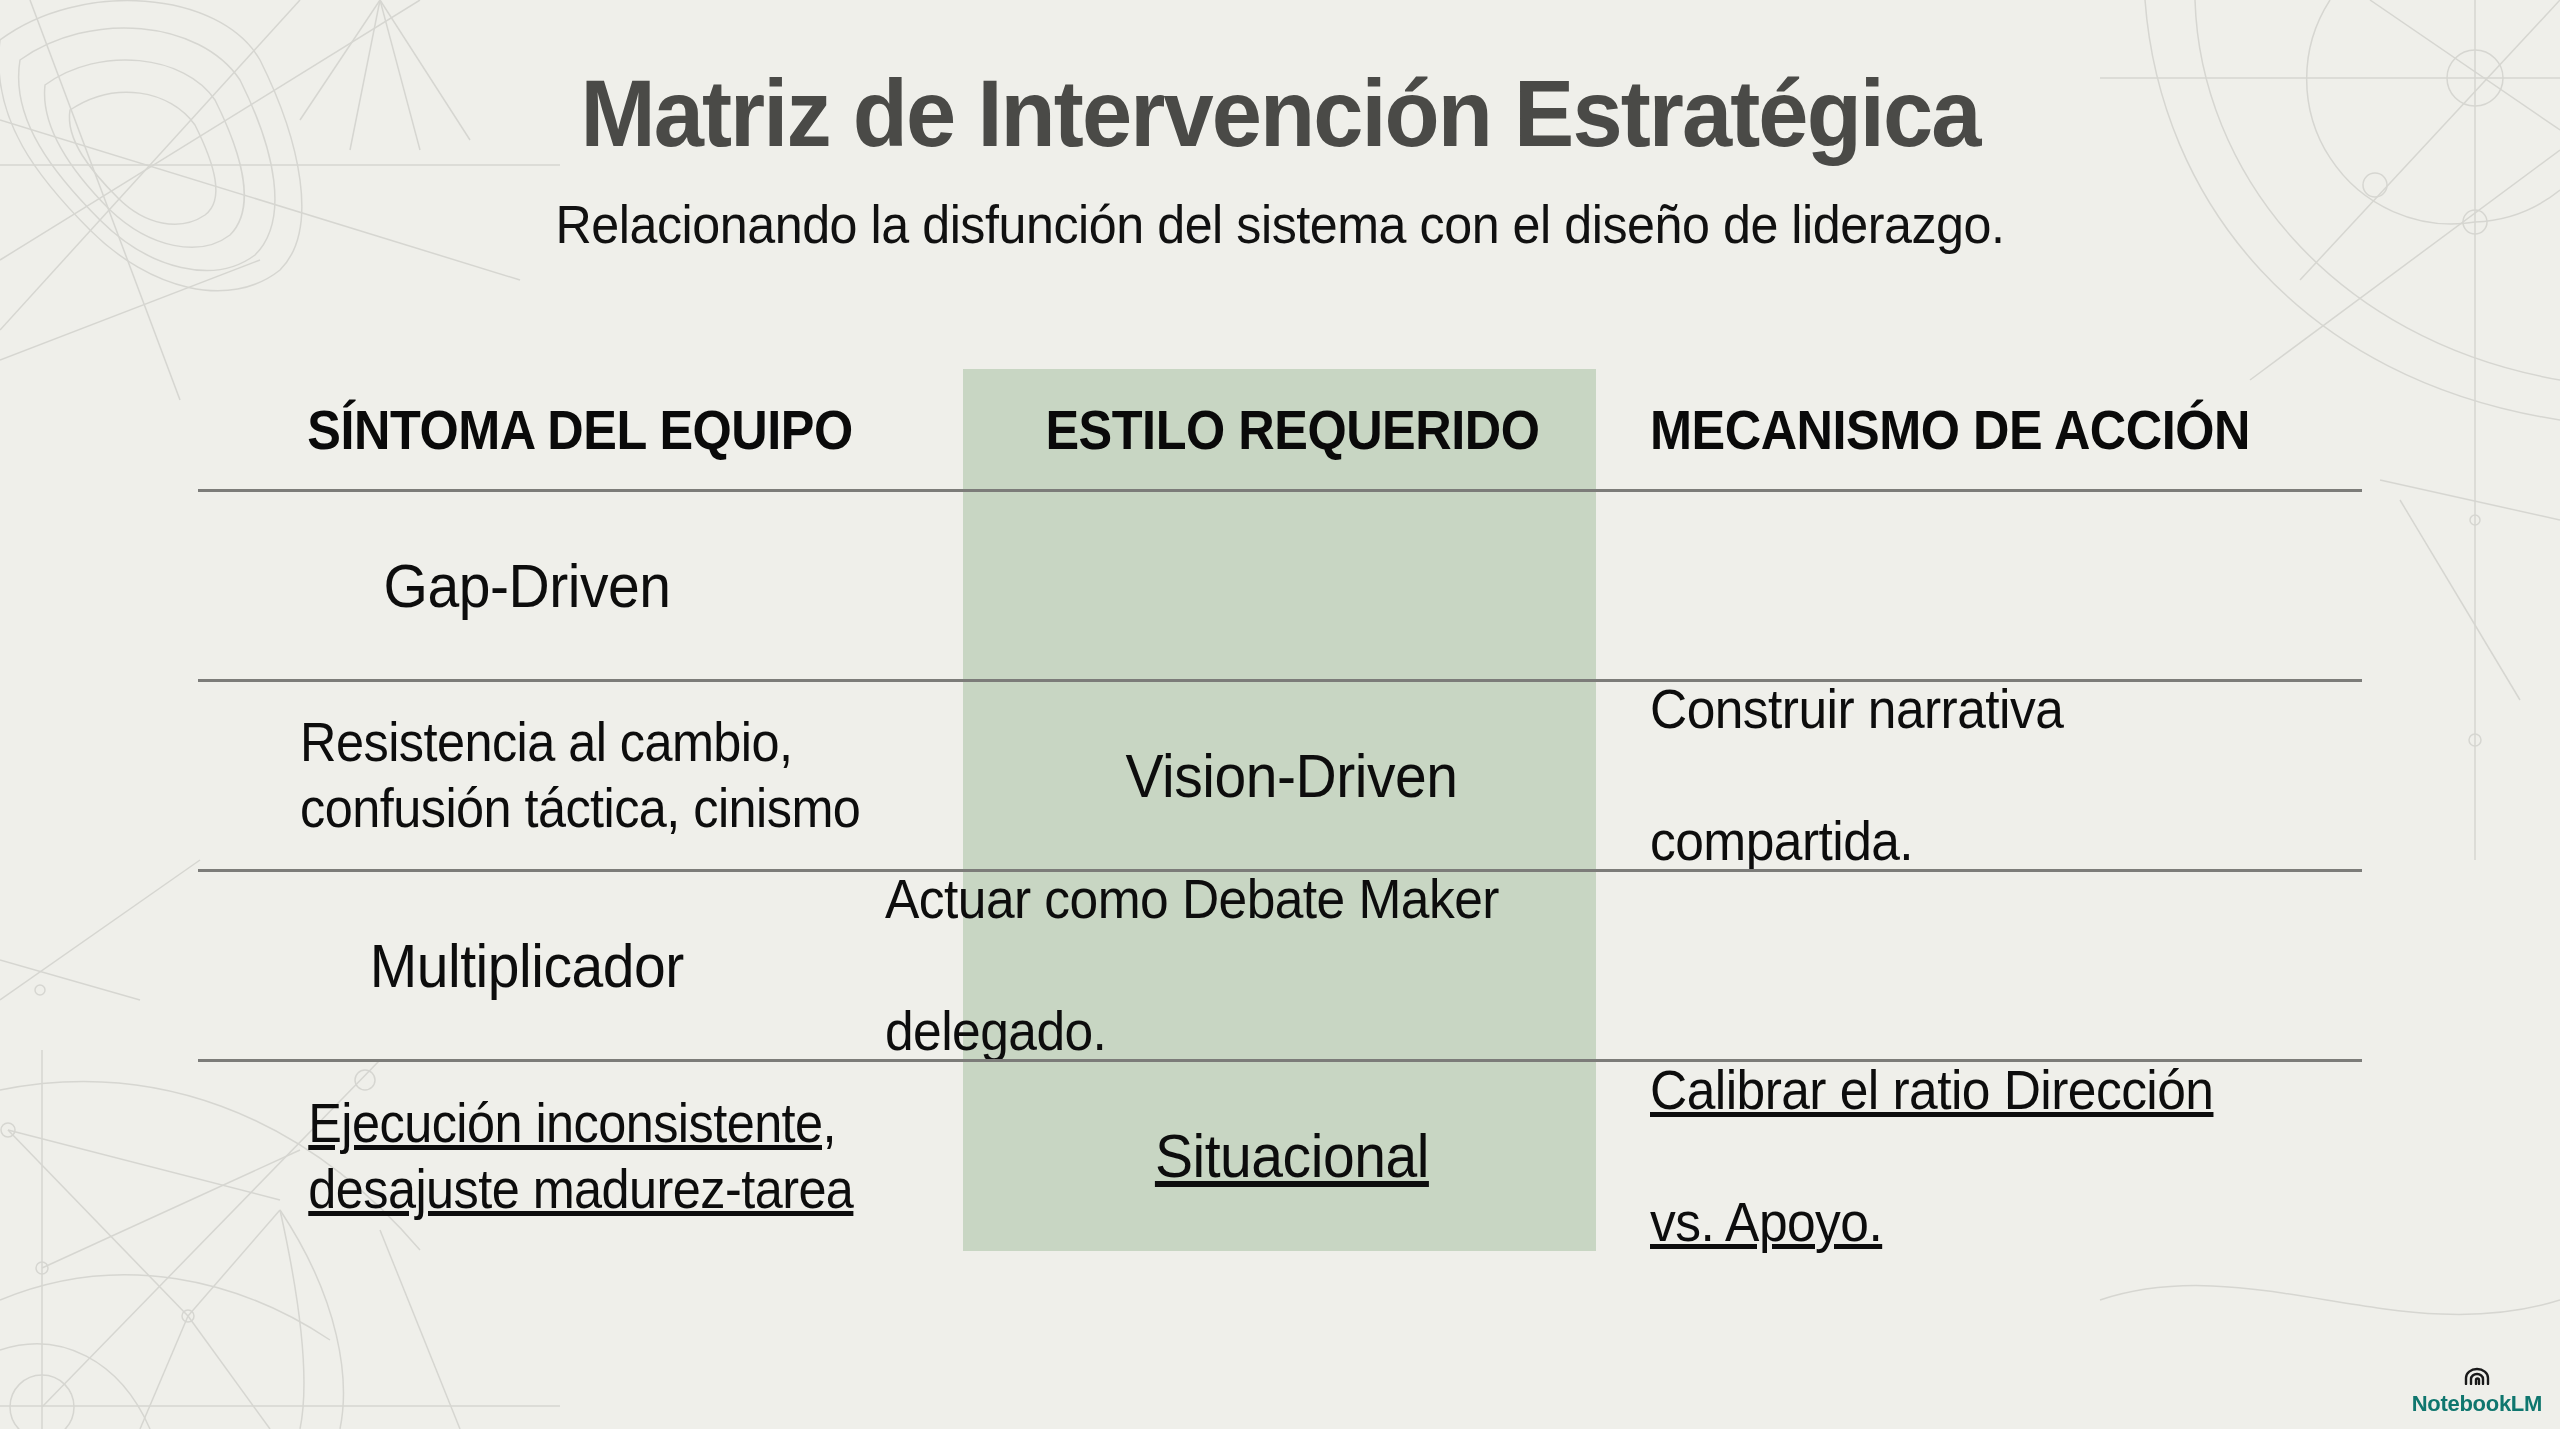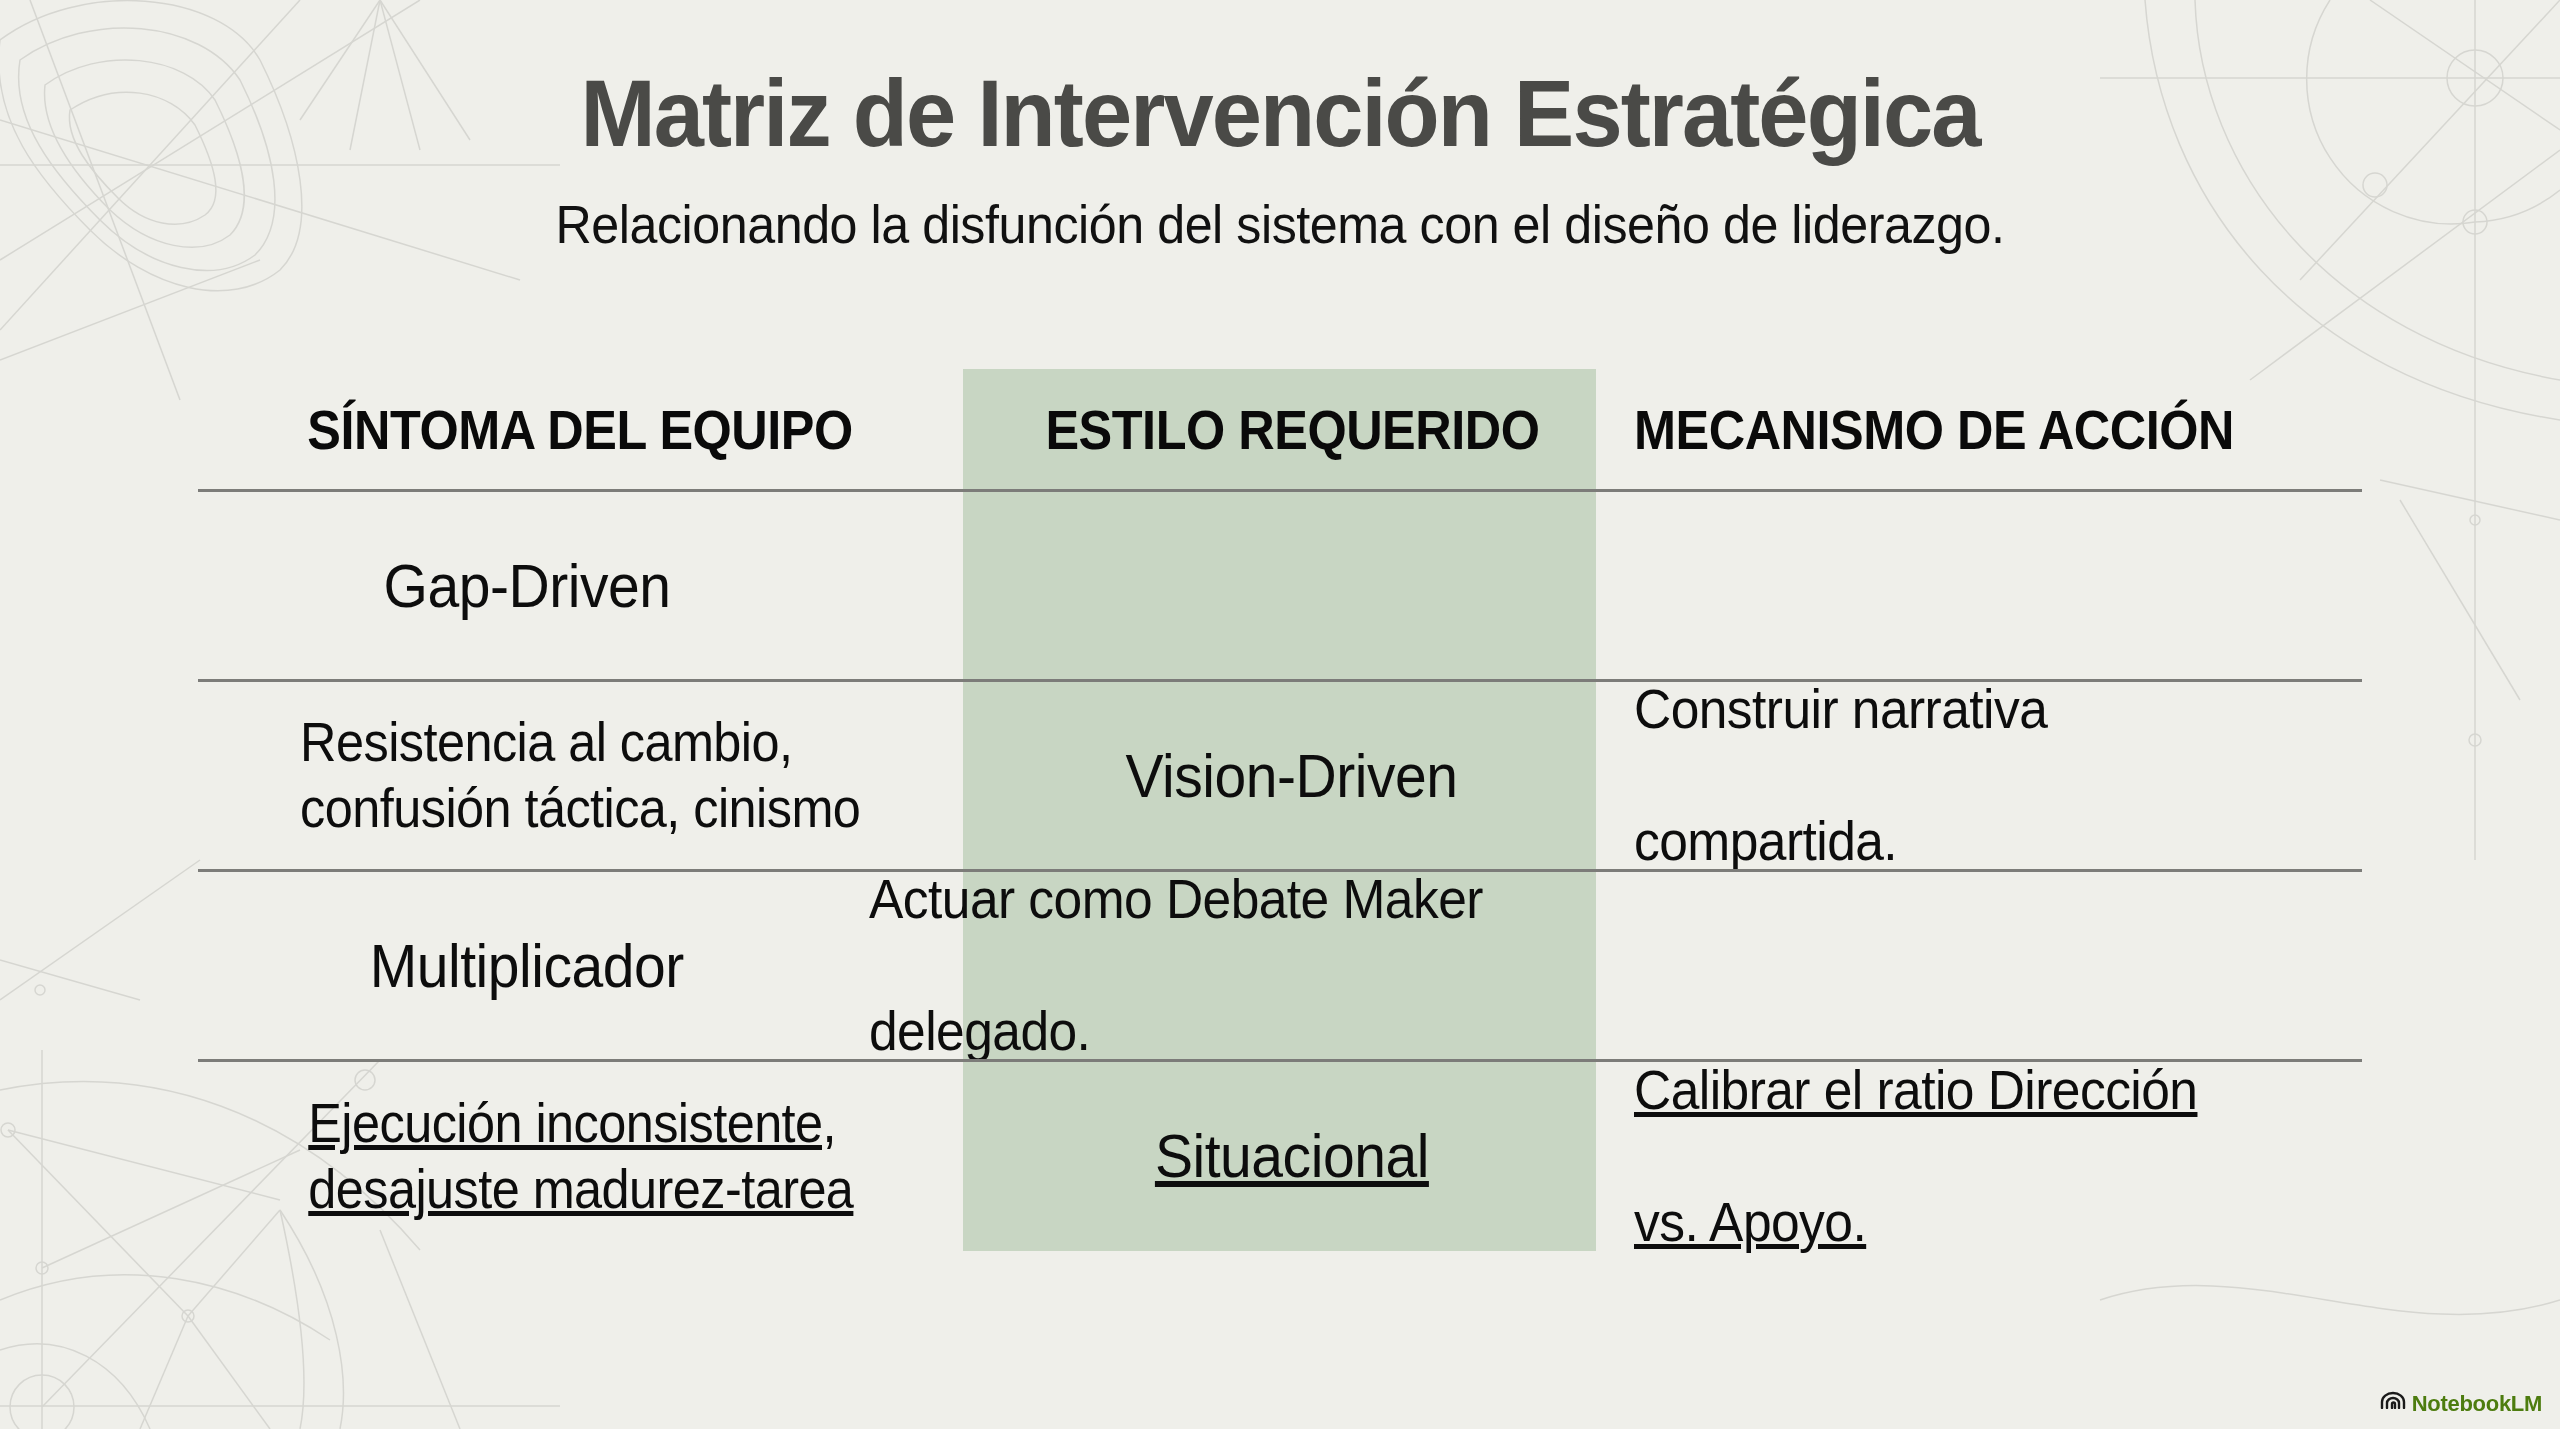--- a/index.html
+++ b/index.html
@@ -95,21 +95,21 @@
     .c2 {
       width: 633px;
       justify-content: center;
       text-align: center;
       padding-left: 25px;
     }
     .c3 {
       width: 766px;
       justify-content: flex-start;
       text-align: left;
-      padding-left: 38px;
+      padding-left: 54px;
       padding-right: 10px;
     }
     .hdr-text {
       font-size: 56px;
       font-weight: 700;
       color: #0a0a0a;
       letter-spacing: -0.5px;
       transform: scaleX(0.9);
       white-space: nowrap;
       display: inline-block;
@@ -141,26 +141,27 @@
       transform: scaleX(0.92);
       display: inline-block;
       white-space: nowrap;
     }
     .line-block { display: block; }
     .brand {
       position: absolute;
       right: 18px;
       bottom: 12px;
       display: flex;
-      align-items: flex-start;
+      align-items: center;
       gap: 6px;
       font-size: 22px;
       font-weight: 700;
-      color: #4d7c0f;
+      color: #0f766e;
       letter-spacing: -0.3px;
+      flex-direction: column;
     }
     .brand svg { display: block; }
   </style>
 </head>
 <body>
 
 <svg class="bg-art" viewBox="0 0 2560 1429" xmlns="http://www.w3.org/2000/svg">
   <g fill="none" stroke="#d6d6d1" stroke-width="1.5">
 
     <path d="M0 40 C80 -20 220 -10 260 60 C300 140 320 230 280 270 C230 310 150 290 90 230 C40 180 -10 120 0 40Z"></path>

